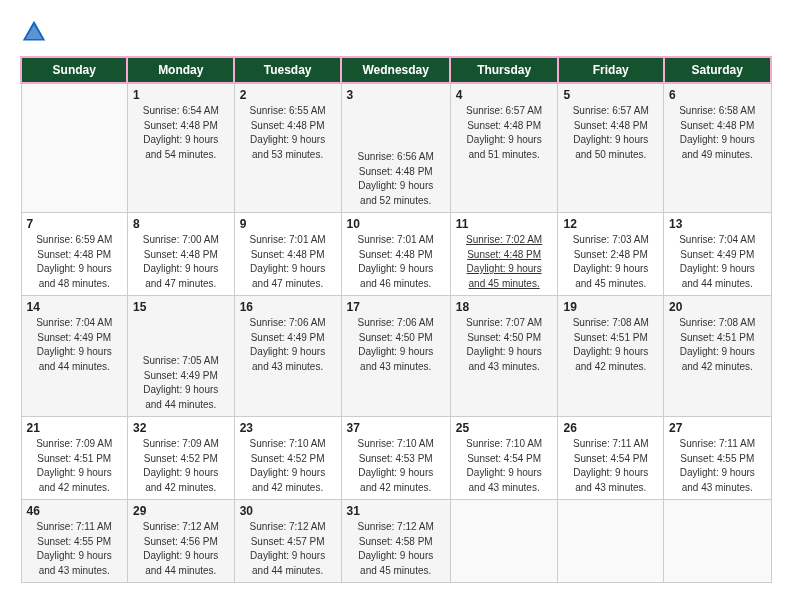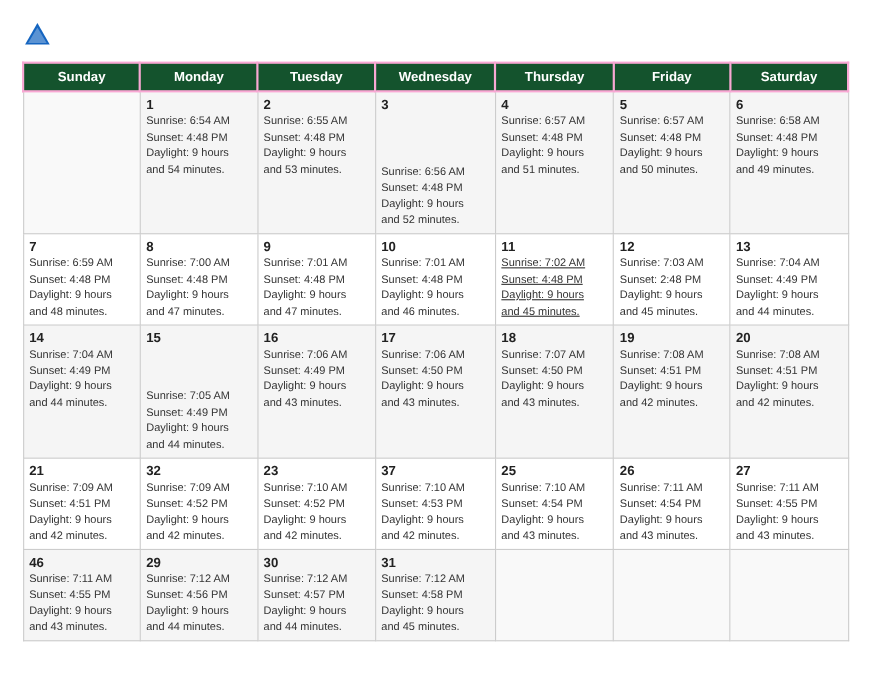--- a/index.html
+++ b/index.html
@@ -85,20 +85,21 @@
       font-weight: bold;
       font-size: 12px;
       display: block;
       margin-bottom: 2px;
       color: #222;
     }
     .day-info {
       color: #333;
       font-size: 10px;
       line-height: 1.45;
+      text-align: center;
     }
     .empty-cell {
       background: #f9f9f9 !important;
     }
   </style>
 </head>
 <body>
 
 <div class="page">
   <div class="header">

